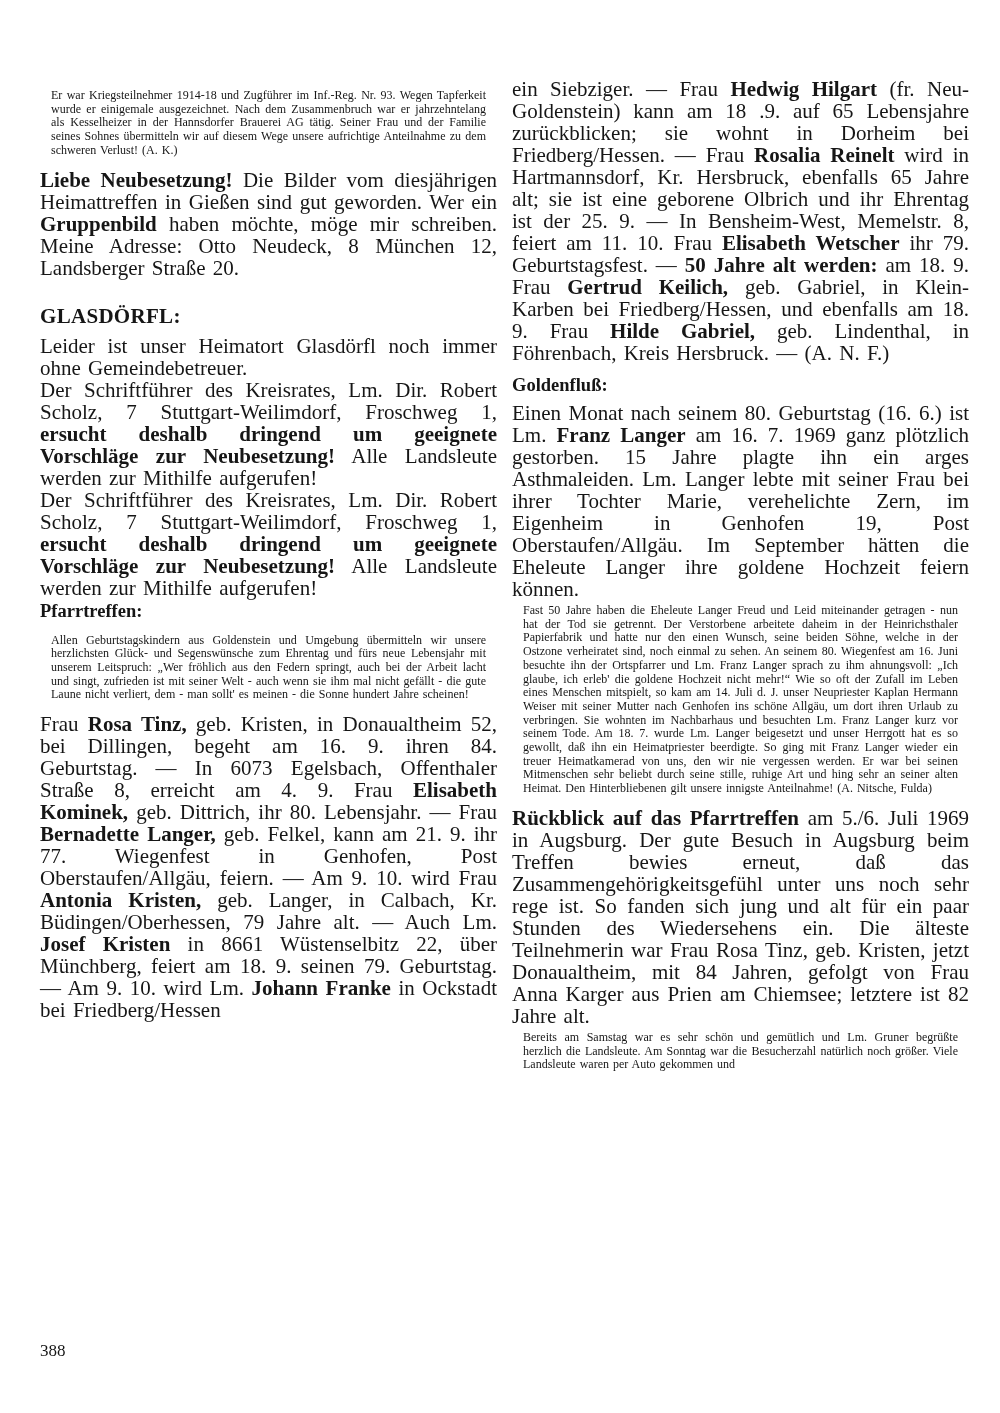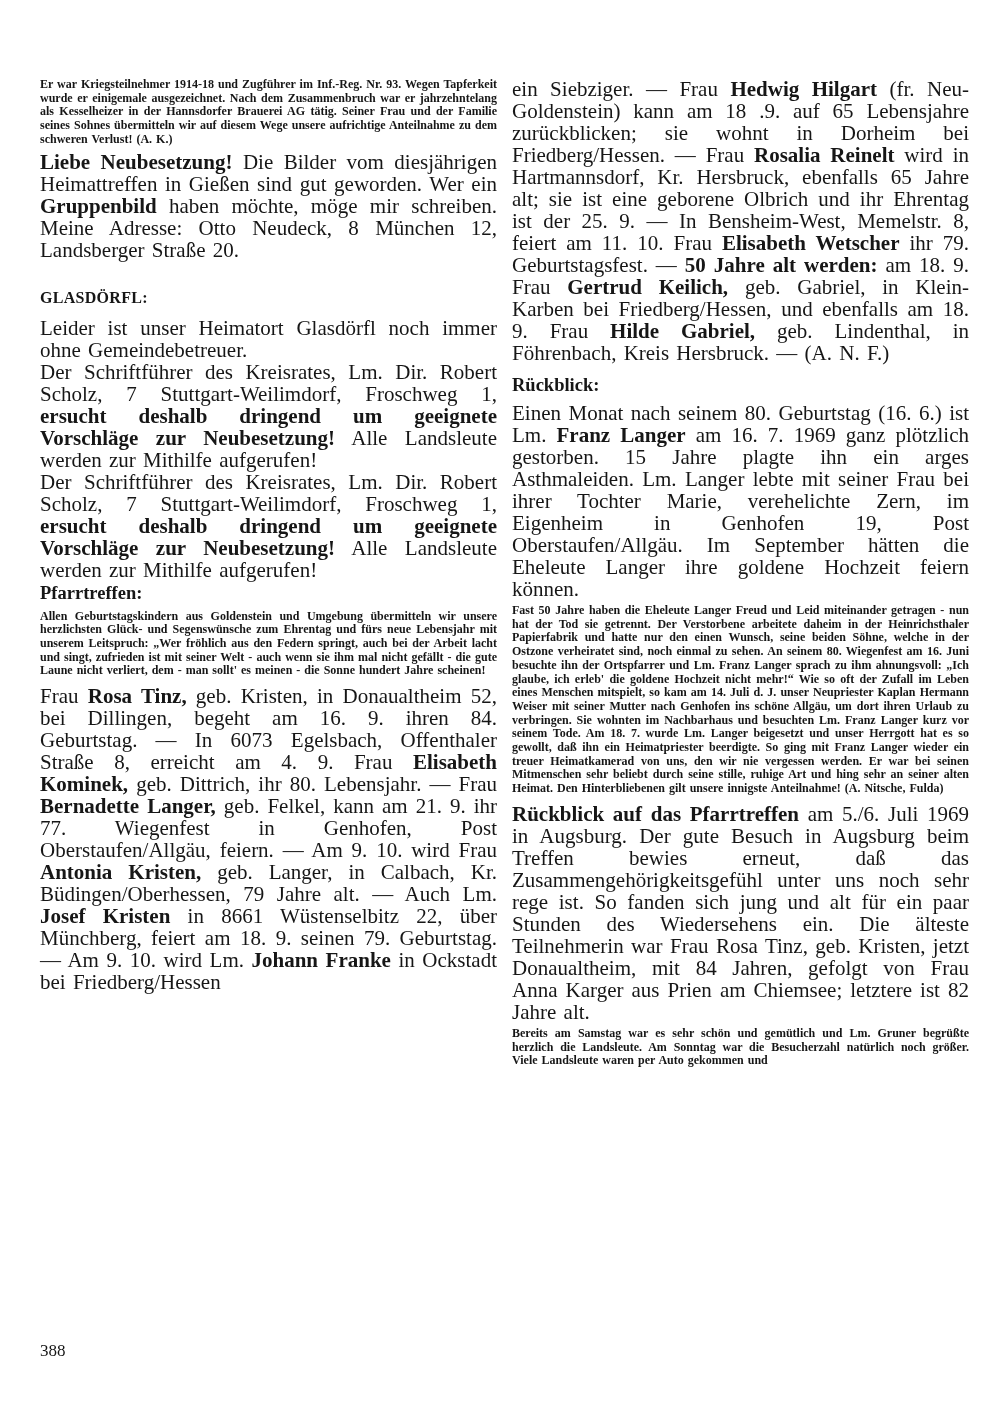--- a/index.html
+++ b/index.html
@@ -15,25 +15,25 @@
   .columns { display:flex; gap:15px; align-items:flex-start; }
   .col { width:457px; flex:0 0 457px; }
 
   .body-para {
     font-size:21px; line-height:22px;
     text-align:justify; margin:0;
     word-spacing:2px;
   }
   .small-para {
     font-size:12px; line-height:13.7px;
-    font-weight:bold; text-align:justify;
-    margin:0; word-spacing:1px;
+    font-weight:normal; text-align:justify;
+    margin:11px; word-spacing:1px;
   }
   .heading {
-    font-size:16px; line-height:24px; font-weight:bold;
+    font-size:21px; line-height:24px; font-weight:bold;
     letter-spacing:.3px; margin:25px 0 7px 0;
   }
   .heading.tight { margin-bottom:2px; }
   .subheading {
     font-size:18.5px; line-height:24px; font-weight:bold;
     margin:0 0 5px 0;
   }
   .deaths-heading { margin:9px 0 5px 0; }
   .para-gap-xs { margin-top:4px; }
   .para-gap-sm { margin-top:7px; }
@@ -61,21 +61,21 @@
       <p class="body-para"><span class="">Der Schriftführer des Kreisrates, Lm. Dir. Robert Scholz, 7 Stuttgart-Weilimdorf, Froschweg 1, </span><span class="bold">ersucht deshalb dringend um geeignete Vorschläge zur Neubesetzung!</span><span class=""> Alle Landsleute werden zur Mithilfe aufgerufen!</span></p>
 
       <h3 class="subheading">Pfarrtreffen:</h3>
       <p class="small-para">Allen Geburtstagskindern aus Goldenstein und Umgebung übermitteln wir unsere herzlichsten Glück- und Segenswünsche zum Ehrentag und fürs neue Lebensjahr mit unserem Leitspruch: „Wer fröhlich aus den Federn springt, auch bei der Arbeit lacht und singt, zufrieden ist mit seiner Welt - auch wenn sie ihm mal nicht gefällt - die gute Laune nicht verliert, dem - man sollt' es meinen - die Sonne hundert Jahre scheinen!</p>
       <p class="body-para para-gap-sm"><span class="">Frau </span><span class="bold">Rosa Tinz,</span><span class=""> geb. Kristen, in Donaualtheim 52, bei Dillingen, begeht am 16. 9. ihren 84. Geburtstag. — In 6073 Egelsbach, Offenthaler Straße 8, erreicht am 4. 9. Frau </span><span class="bold">Elisabeth Kominek,</span><span class=""> geb. Dittrich, ihr 80. Lebensjahr. — Frau </span><span class="bold">Bernadette Langer,</span><span class=""> geb. Felkel, kann am 21. 9. ihr 77. Wiegenfest in Genhofen, Post Oberstaufen/Allgäu, feiern. — Am 9. 10. wird Frau </span><span class="bold">Antonia Kristen,</span><span class=""> geb. Langer, in Calbach, Kr. Büdingen/Oberhessen, 79 Jahre alt. — Auch Lm. </span><span class="bold">Josef Kristen</span><span class=""> in 8661 Wüstenselbitz 22, über Münchberg, feiert am 18. 9. seinen 79. Geburtstag. — Am 9. 10. wird Lm. </span><span class="bold">Johann Franke</span><span class=""> in Ockstadt bei Friedberg/Hessen</span></p>
     </div>
 
     <div class="col">
       <p class="body-para"><span class="">ein Siebziger. — Frau </span><span class="bold">Hedwig Hilgart</span><span class=""> (fr. Neu-Goldenstein) kann am 18 .9. auf 65 Lebensjahre zurückblicken; sie wohnt in Dorheim bei Friedberg/Hessen. — Frau </span><span class="bold">Rosalia Reinelt</span><span class=""> wird in Hartmannsdorf, Kr. Hersbruck, ebenfalls 65 Jahre alt; sie ist eine geborene Olbrich und ihr Ehrentag ist der 25. 9. — In Bensheim-West, Memelstr. 8, feiert am 11. 10. Frau </span><span class="bold">Elisabeth Wetscher</span><span class=""> ihr 79. Geburtstagsfest. — </span><span class="bold">50 Jahre alt werden:</span><span class=""> am 18. 9. Frau </span><span class="bold">Gertrud Keilich,</span><span class=""> geb. Gabriel, in Klein-Karben bei Friedberg/Hessen, und ebenfalls am 18. 9. Frau </span><span class="bold">Hilde Gabriel,</span><span class=""> geb. Lindenthal, in Föhrenbach, Kreis Hersbruck. — (A. N. F.)</span></p>
 
-      <h3 class="subheading deaths-heading">Rückblick:</h3>
+      <h3 class="subheading deaths-heading">Goldenfluß:</h3>
       <p class="body-para"><span class="">Einen Monat nach seinem 80. Geburtstag (16. 6.) ist Lm. </span><span class="bold">Franz Langer</span><span class=""> am 16. 7. 1969 ganz plötzlich gestorben. 15 Jahre plagte ihn ein arges Asthmaleiden. Lm. Langer lebte mit seiner Frau bei ihrer Tochter Marie, verehelichte Zern, im Eigenheim in Genhofen 19, Post Oberstaufen/Allgäu. Im September hätten die Eheleute Langer ihre goldene Hochzeit feiern können.</span></p>
       <p class="small-para para-gap-xs">Fast 50 Jahre haben die Eheleute Langer Freud und Leid miteinander getragen - nun hat der Tod sie getrennt. Der Verstorbene arbeitete daheim in der Heinrichsthaler Papierfabrik und hatte nur den einen Wunsch, seine beiden Söhne, welche in der Ostzone verheiratet sind, noch einmal zu sehen. An seinem 80. Wiegenfest am 16. Juni besuchte ihn der Ortspfarrer und Lm. Franz Langer sprach zu ihm ahnungsvoll: „Ich glaube, ich erleb' die goldene Hochzeit nicht mehr!“ Wie so oft der Zufall im Leben eines Menschen mitspielt, so kam am 14. Juli d. J. unser Neupriester Kaplan Hermann Weiser mit seiner Mutter nach Genhofen ins schöne Allgäu, um dort ihren Urlaub zu verbringen. Sie wohnten im Nachbarhaus und besuchten Lm. Franz Langer kurz vor seinem Tode. Am 18. 7. wurde Lm. Langer beigesetzt und unser Herrgott hat es so gewollt, daß ihn ein Heimatpriester beerdigte. So ging mit Franz Langer wieder ein treuer Heimatkamerad von uns, den wir nie vergessen werden. Er war bei seinen Mitmenschen sehr beliebt durch seine stille, ruhige Art und hing sehr an seiner alten Heimat. Den Hinterbliebenen gilt unsere innigste Anteilnahme! (A. Nitsche, Fulda)</p>
 
       <p class="body-para para-gap-sm"><span class="bold">Rückblick auf das Pfarrtreffen</span><span class=""> am 5./6. Juli 1969 in Augsburg. Der gute Besuch in Augsburg beim Treffen bewies erneut, daß das Zusammengehörigkeitsgefühl unter uns noch sehr rege ist. So fanden sich jung und alt für ein paar Stunden des Wiedersehens ein. Die älteste Teilnehmerin war Frau Rosa Tinz, geb. Kristen, jetzt Donaualtheim, mit 84 Jahren, gefolgt von Frau Anna Karger aus Prien am Chiemsee; letztere ist 82 Jahre alt.</span></p>
       <p class="small-para para-gap-xs">Bereits am Samstag war es sehr schön und gemütlich und Lm. Gruner begrüßte herzlich die Landsleute. Am Sonntag war die Besucherzahl natürlich noch größer. Viele Landsleute waren per Auto gekommen und</p>
     </div>
 
   </div>
 
   <div class="page-number">388</div>

